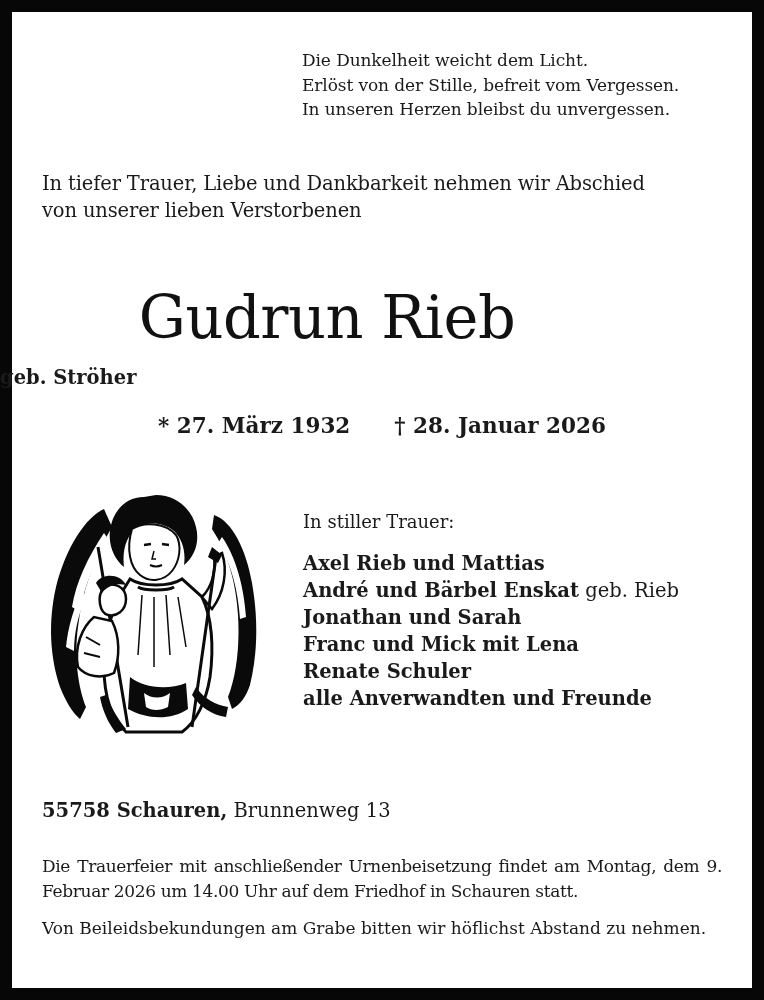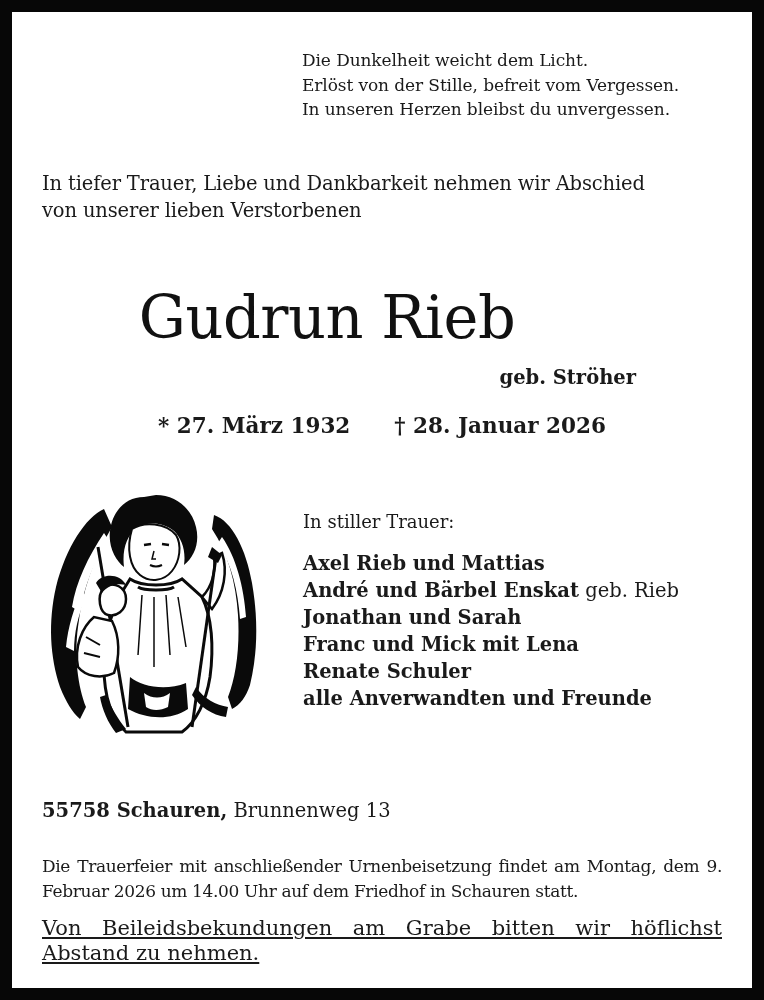--- a/index.html
+++ b/index.html
@@ -54,21 +54,21 @@
       line-height: 72px;
       letter-spacing: -0.5px;
       font-weight: normal;
       color: #111;
     }
 
     .maiden {
       left: 0;
       top: 364px;
       width: 636px;
-      text-align: right;
+      text-align: left;
       font-size: 19.5px;
       line-height: 28px;
       font-weight: bold;
     }
 
     .dates {
       left: 0;
       top: 410px;
       width: 764px;
       text-align: center;
@@ -124,25 +124,24 @@
       font-size: 17px;
       line-height: 24.5px;
       letter-spacing: -0.35px;
       text-align: justify;
     }
 
     .condolence {
       left: 42px;
       top: 916px;
       width: 680px;
-      font-size: 21px;
+      font-size: 17px;
       line-height: 24.5px;
       text-align: justify;
       text-align-last: left;
-      text-decoration: underline;
     }
   </style>
 </head>
 <body>
 
 <div class="frame"></div>
 
 <div class="abs poem">
   <div>Die Dunkelheit weicht dem Licht.</div>
   <div>Erlöst von der Stille, befreit vom Vergessen.</div>

